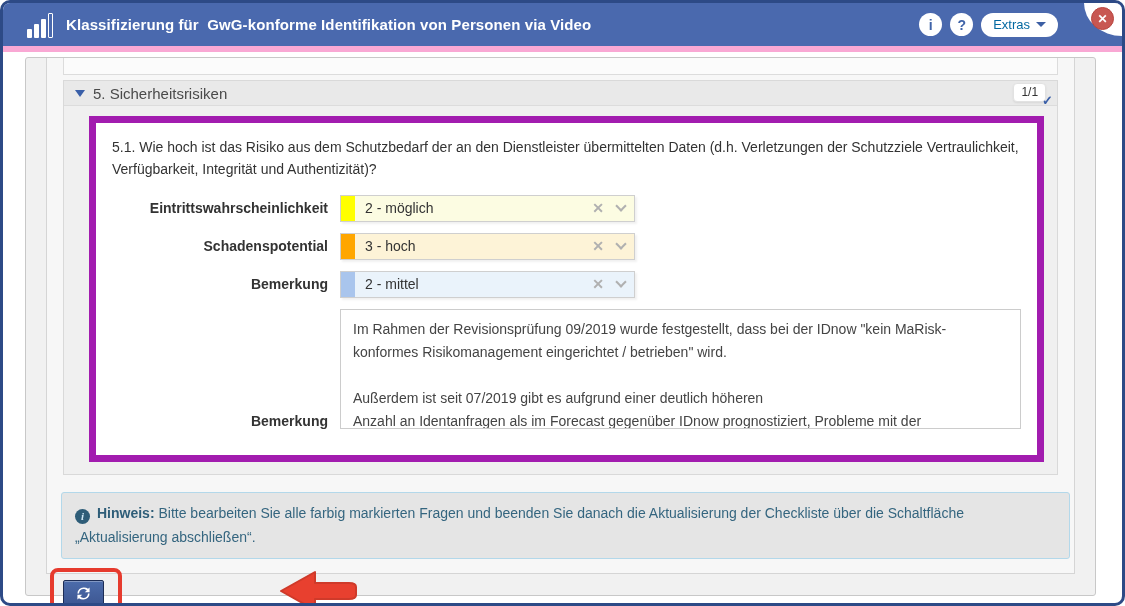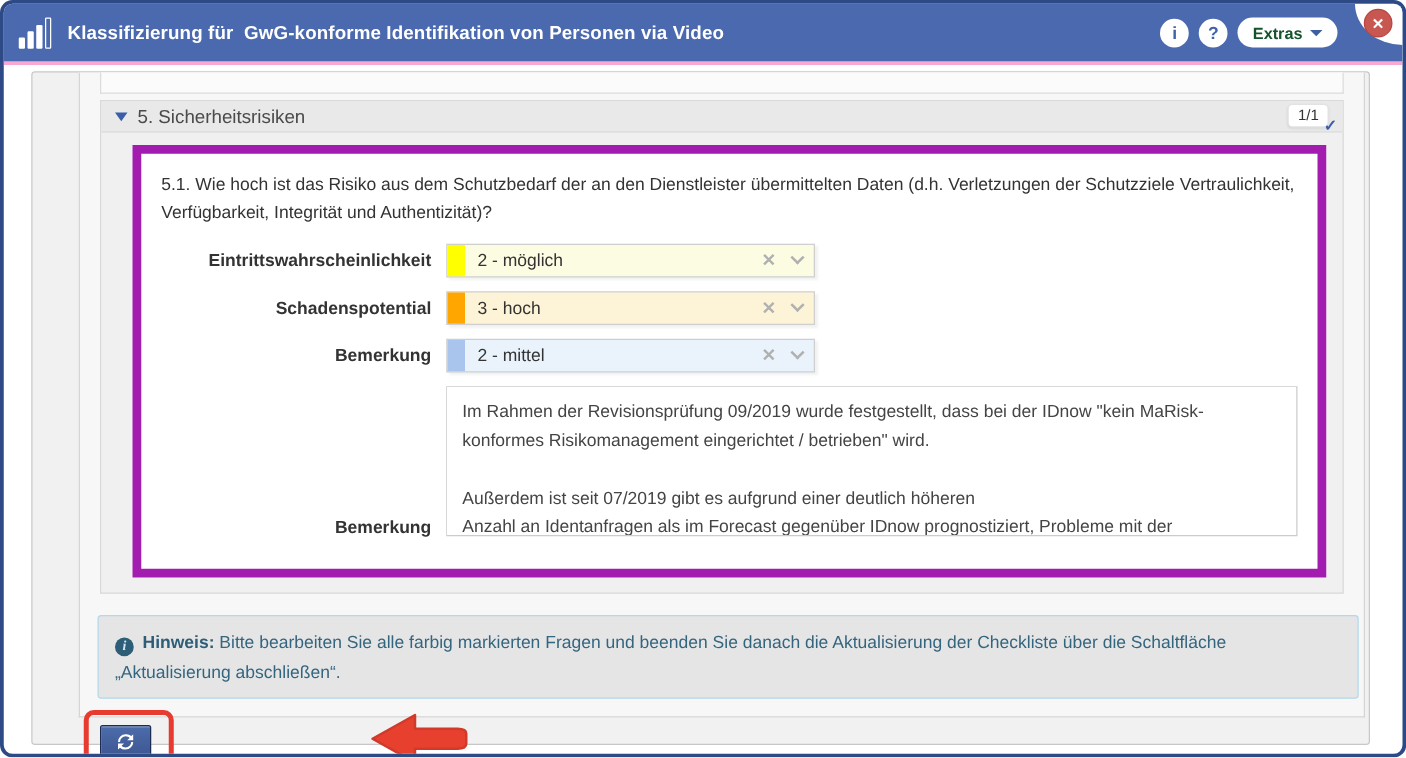--- a/index.html
+++ b/index.html
@@ -3,36 +3,36 @@
 <meta charset="utf-8">
 <style>
   * { margin:0; padding:0; box-sizing:border-box; }
   html,body { background:#fff; font-family:"Liberation Sans", sans-serif; }
   .stage { position:relative; width:1125px; height:606px; background:#fff; overflow:hidden; }
 
   
   .window { position:absolute; inset:0; border:3px solid #2d4a86; border-radius:10px; background:#fff; overflow:hidden; }
 
   
-  .header { position:relative; height:49px; background:#4a69ae; border-bottom:3px solid #f9a8d4; display:flex; align-items:center; padding:0 12px; }
+  .header { position:relative; height:49px; background:#4a69ae; border-bottom:6px solid #f9a8d4; display:flex; align-items:center; padding:0 24px; }
   .chart-icon { display:flex; align-items:flex-end; gap:2px; height:26px; margin-right:13px; }
   .chart-icon .b { width:5px; background:#fff; border-radius:1px; }
   .chart-icon .b1 { height:9px; } .chart-icon .b2 { height:14px; } .chart-icon .b3 { height:19px; }
   .chart-icon .b4 { height:25px; background:transparent; border:1.5px solid #fff; }
   .hdr-title { color:#fff; font-size:15px; font-weight:bold; white-space:pre; letter-spacing:.1px; }
   .hdr-right { margin-left:auto; display:flex; align-items:center; gap:8px; padding-right:40px; }
   .round-btn { width:23px; height:23px; border-radius:50%; background:#fff; color:#3f63a8; font-size:14px; font-weight:bold; display:flex; align-items:center; justify-content:center; cursor:pointer; }
-  .extras-btn { height:24px; border-radius:12px; background:#fff; color:#14532d; font-size:13px; font-weight:bold; display:flex; align-items:center; gap:6px; padding:0 12px; cursor:pointer; }
+  .extras-btn { height:24px; border-radius:12px; background:#fff; color:#0369a1; font-size:13px; font-weight:normal; display:flex; align-items:center; gap:6px; padding:0 12px; cursor:pointer; }
   .caret-down { width:0; height:0; border-left:5px solid transparent; border-right:5px solid transparent; border-top:5px solid #3c5fa4; }
   .close-tab { position:absolute; top:0; right:0; width:38px; height:33px; background:#fff; border-bottom-left-radius:100%; }
   .close-btn { position:absolute; top:4px; right:8px; width:23px; height:23px; border-radius:50%; background:#c85752; border:1px solid #b8453f; color:#fff; font-size:12px; font-weight:bold; display:flex; align-items:center; justify-content:center; cursor:pointer; }
 
   
   .outer-panel { position:absolute; left:22px; top:54px; width:1071px; height:539px; background:#f1f1f1; border:1px solid #c8c8c8; border-radius:3px; }
-  .inner-panel { position:absolute; left:37px; top:0; width:1029px; height:516px; background:#f7f7f7; border:1px solid #d5d5d5; border-top:none; }
+  .inner-panel { position:absolute; left:20px; top:0; width:1029px; height:516px; background:#f7f7f7; border:1px solid #d5d5d5; border-top:none; }
   .prev-sliver { margin:0 16px; height:17px; background:#fbfbfb; border:1px solid #dcdcdc; border-top:none; }
 
   
   .section-box { margin:5px 16px 0; border:1px solid #d9d9d9; background:#f0f0f0; }
   .section-header { position:relative; height:25px; background:#e9e9e9; border-bottom:1px solid #dcdcdc; display:flex; align-items:center; padding:0 11px; cursor:pointer; }
   .sec-caret { width:0; height:0; border-left:5px solid transparent; border-right:5px solid transparent; border-top:7px solid #3a5fa8; margin-right:8px; }
   .sec-title { font-size:15px; color:#4a4a4a; }
   .sec-badge-wrap { position:absolute; right:4px; top:2px; display:flex; align-items:flex-start; }
   .sec-badge { background:#fff; border:1px solid #e2e2e2; border-radius:4px; padding:1px 7px 2px; font-size:12px; color:#333; box-shadow:0 1px 2px rgba(0,0,0,.08); }
   .sec-check { color:#3a5fa8; font-size:13px; font-weight:bold; margin:10px 0 0 -4px; }

